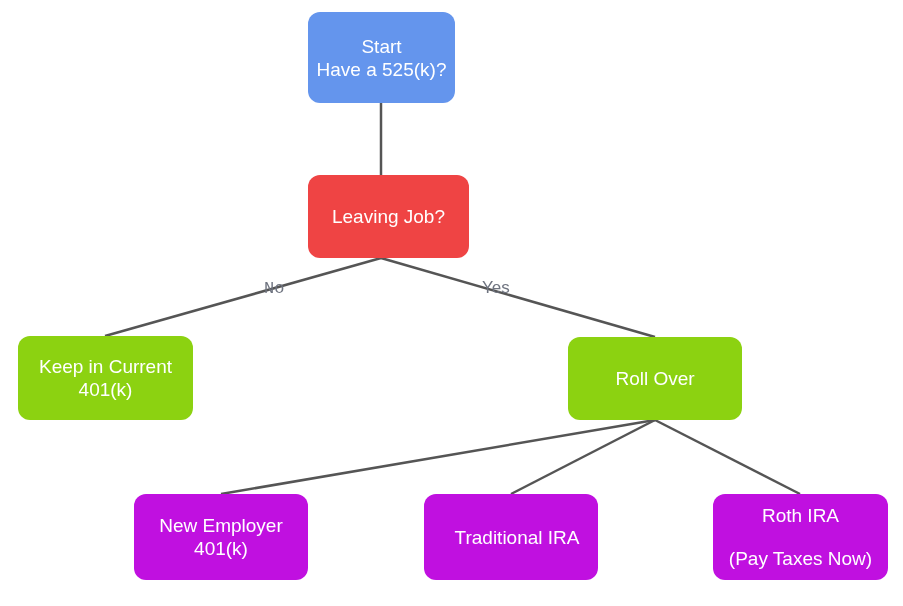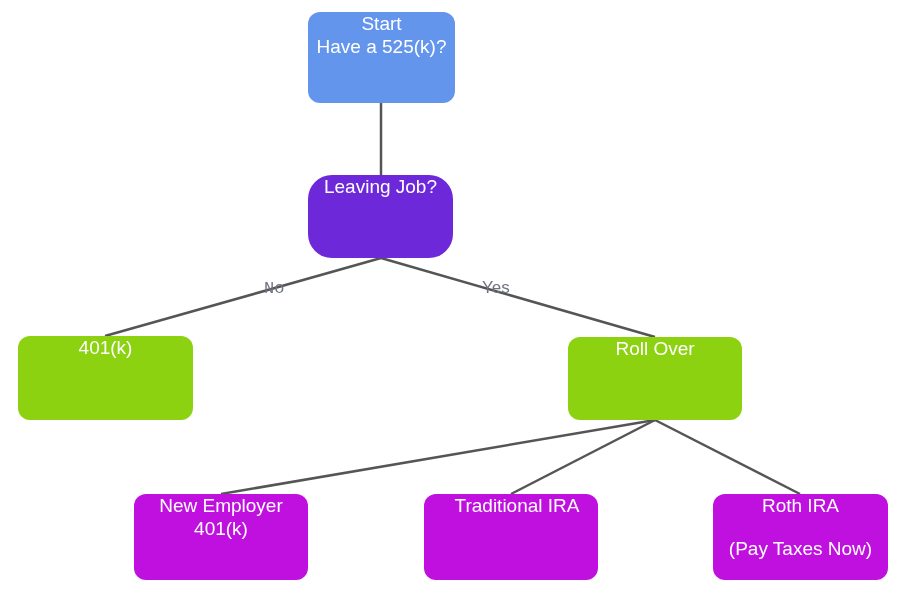--- a/index.html
+++ b/index.html
@@ -22,20 +22,21 @@
     width: 903px;
     height: 606px;
   }
   .node {
     position: absolute;
     box-sizing: border-box;
     border-radius: 12px;
     display: flex;
     flex-direction: column;
     align-items: center;
+    justify-content: center;
     color: #ffffff;
     font-size: 19px;
     line-height: 23px;
     text-align: center;
     white-space: nowrap;
     z-index: 5;
   }
   .node .line {
     display: block;
   }
@@ -60,24 +61,25 @@
       <line x1="655" y1="420" x2="221" y2="494" stroke="#555555" stroke-width="2.5" stroke-linecap="butt"></line>
       <line x1="655" y1="420" x2="511" y2="494" stroke="#555555" stroke-width="2.5" stroke-linecap="butt"></line>
       <line x1="655" y1="420" x2="800" y2="494" stroke="#555555" stroke-width="2.5" stroke-linecap="butt"></line>
     </svg>
 
   <div id="node-layer">
       <div class="node" style="left: 308px; top: 12px; width: 147px; height: 91px; background: rgb(100, 149, 237); color: rgb(255, 255, 255);">
         <span class="line">Start</span>
         <span class="line">Have a 525(k)?</span>
       </div>
-      <div class="node" style="left: 308px; top: 175px; width: 145px; height: 83px; background: #6d28d9; color: rgb(255, 255, 255); border-radius: 24px;">
+      <div class="node" style="left: 308px; top: 175px; width: 161px; height: 83px; background: #ef4444; color: rgb(255, 255, 255);">
         <span class="line">Leaving Job?</span>
       </div>
       <div class="node" style="left: 18px; top: 336px; width: 175px; height: 84px; background: rgb(140, 210, 17); color: rgb(255, 255, 255);">
+        <span class="line">Keep in Current</span>
         <span class="line">401(k)</span>
       </div>
       <div class="node" style="left: 568px; top: 337px; width: 174px; height: 83px; background: rgb(140, 210, 17); color: rgb(255, 255, 255);">
         <span class="line">Roll Over</span>
       </div>
       <div class="node" style="left: 134px; top: 494px; width: 174px; height: 86px; background: rgb(192, 16, 224); color: rgb(255, 255, 255);">
         <span class="line">New Employer</span>
         <span class="line">401(k)</span>
       </div>
       <div class="node" style="left: 424px; top: 494px; width: 174px; height: 86px; background: rgb(192, 16, 224); color: rgb(255, 255, 255); padding-left: 12px;">

